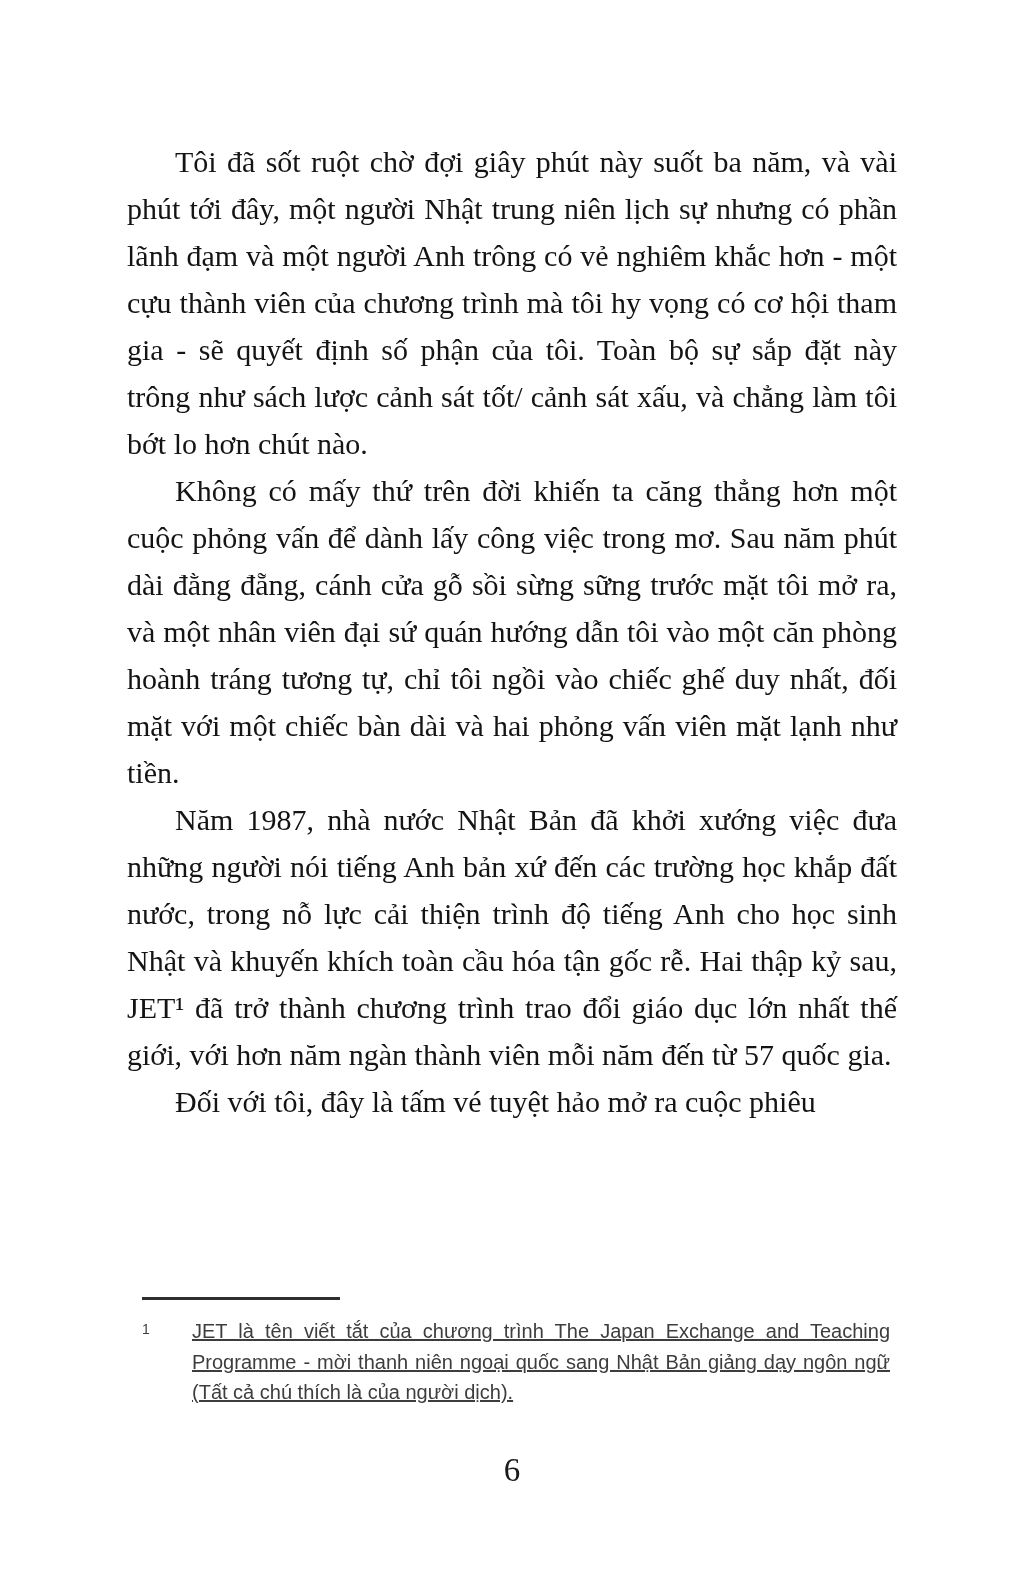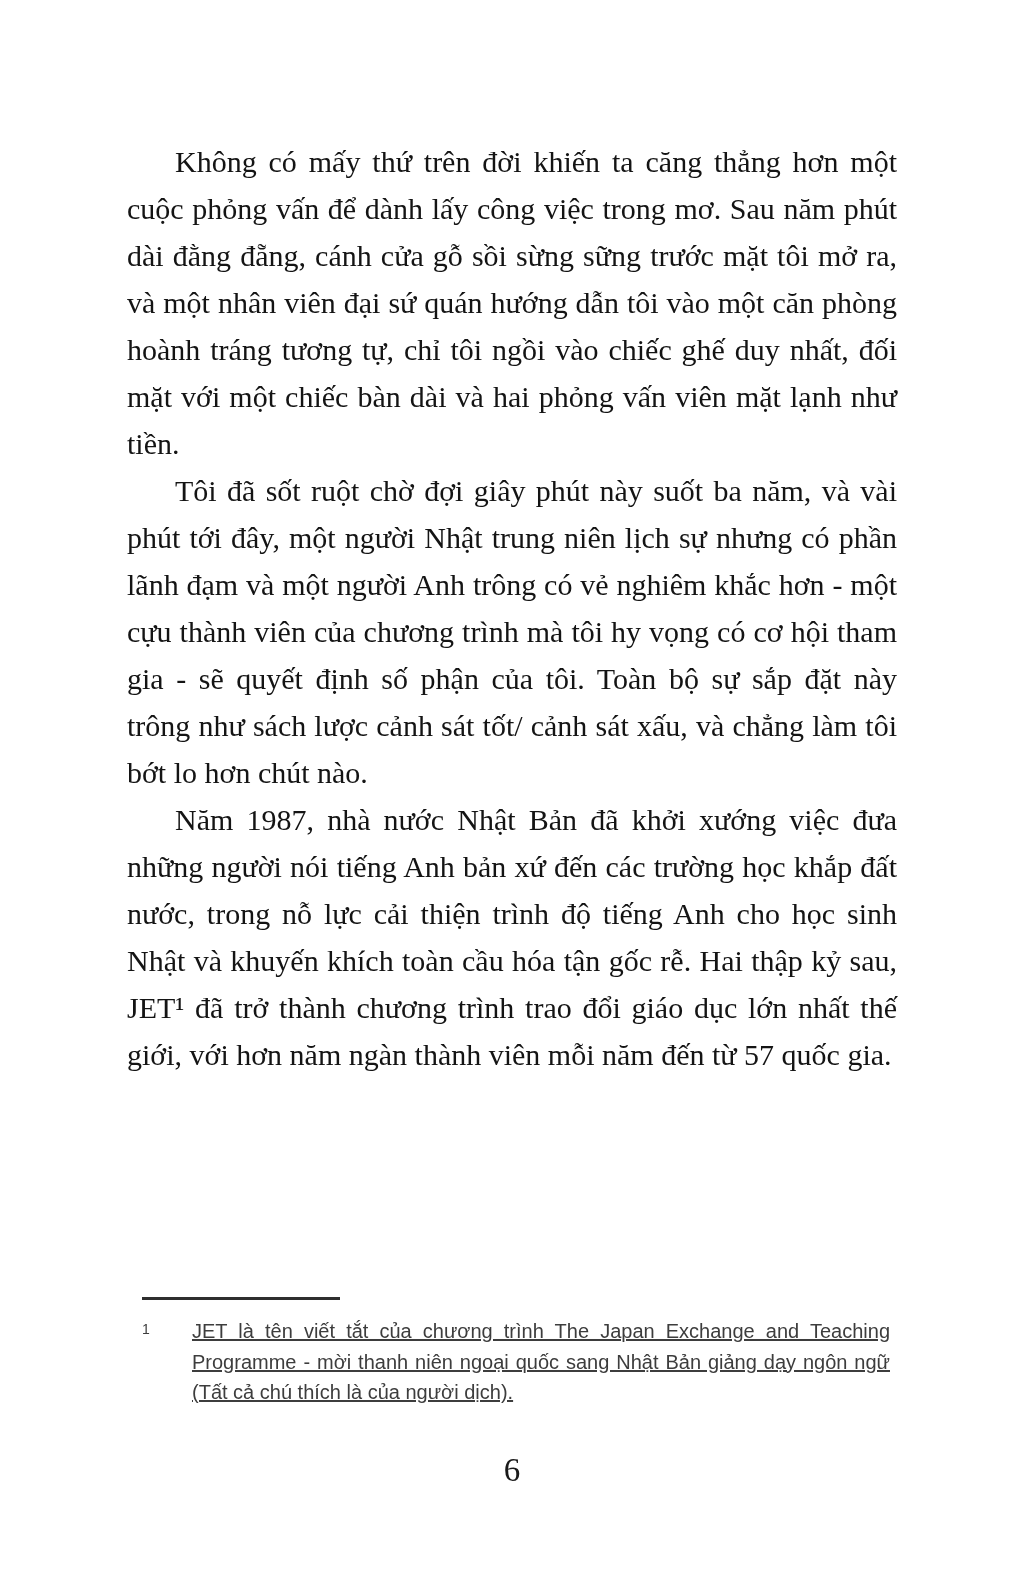--- a/index.html
+++ b/index.html
@@ -71,23 +71,24 @@
     font-size: 33px;
     color: #1a1a1a;
   }
 </style>
 </head>
 <body>
 
 <div class="book-page">
 
   <div class="body-text">
+    <p>Tôi đã sốt ruột chờ đợi giây phút này suốt ba năm, và vài phút tới đây, một người Nhật trung niên lịch sự nhưng có phần lãnh đạm và một người Anh trông có vẻ nghiêm khắc hơn - một cựu thành viên của chương trình mà tôi hy vọng có cơ hội tham gia - sẽ quyết định số phận của tôi. Toàn bộ sự sắp đặt này trông như sách lược cảnh sát tốt/ cảnh sát xấu, và chẳng làm tôi bớt lo hơn chút nào.</p>
     <p>Không có mấy thứ trên đời khiến ta căng thẳng hơn một cuộc phỏng vấn để dành lấy công việc trong mơ. Sau năm phút dài đằng đẵng, cánh cửa gỗ sồi sừng sững trước mặt tôi mở ra, và một nhân viên đại sứ quán hướng dẫn tôi vào một căn phòng hoành tráng tương tự, chỉ tôi ngồi vào chiếc ghế duy nhất, đối mặt với một chiếc bàn dài và hai phỏng vấn viên mặt lạnh như tiền.</p>
-    <p>Tôi đã sốt ruột chờ đợi giây phút này suốt ba năm, và vài phút tới đây, một người Nhật trung niên lịch sự nhưng có phần lãnh đạm và một người Anh trông có vẻ nghiêm khắc hơn - một cựu thành viên của chương trình mà tôi hy vọng có cơ hội tham gia - sẽ quyết định số phận của tôi. Toàn bộ sự sắp đặt này trông như sách lược cảnh sát tốt/ cảnh sát xấu, và chẳng làm tôi bớt lo hơn chút nào.</p>
     <p>Năm 1987, nhà nước Nhật Bản đã khởi xướng việc đưa những người nói tiếng Anh bản xứ đến các trường học khắp đất nước, trong nỗ lực cải thiện trình độ tiếng Anh cho học sinh Nhật và khuyến khích toàn cầu hóa tận gốc rễ. Hai thập kỷ sau, JET¹ đã trở thành chương trình trao đổi giáo dục lớn nhất thế giới, với hơn năm ngàn thành viên mỗi năm đến từ 57 quốc gia.</p>
+    <p>Đối với tôi, đây là tấm vé tuyệt hảo mở ra cuộc phiêu</p>
   </div>
 
   <div class="footnote-area">
     <div class="footnote-rule"></div>
     <div class="footnote">
       <span class="fn-marker">1</span>
       <span class="fn-text">JET là tên viết tắt của chương trình The Japan Exchange and Teaching Programme - mời thanh niên ngoại quốc sang Nhật Bản giảng dạy ngôn ngữ (Tất cả chú thích là của người dịch).</span>
     </div>
   </div>
 

